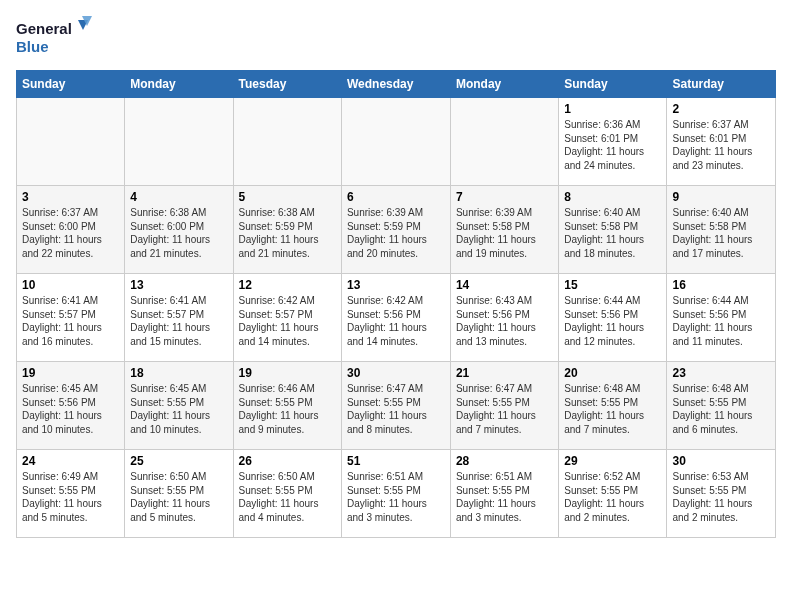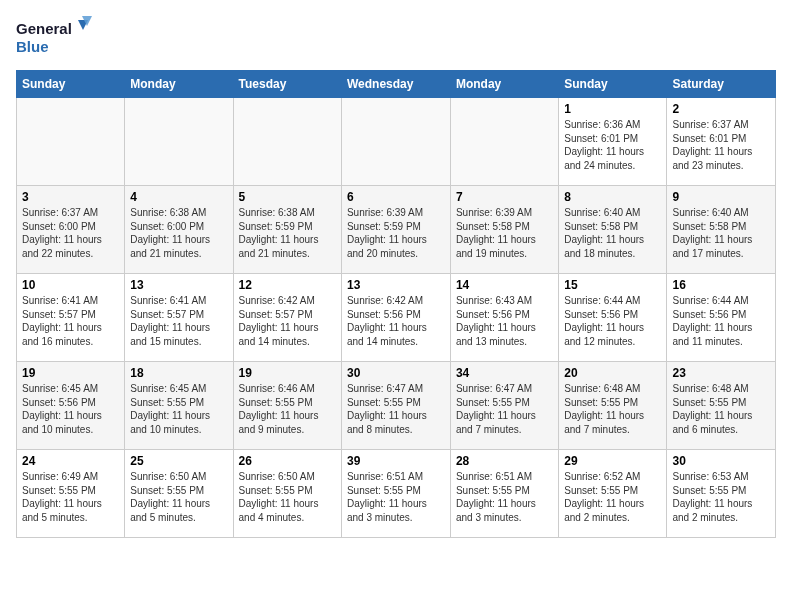--- a/index.html
+++ b/index.html
@@ -192,21 +192,21 @@
         </td>
         <td>
           <div class="day-number">19</div>
           <div class="day-info">Sunrise: 6:46 AM<br>Sunset: 5:55 PM<br>Daylight: 11 hours and 9 minutes.</div>
         </td>
         <td>
           <div class="day-number">30</div>
           <div class="day-info">Sunrise: 6:47 AM<br>Sunset: 5:55 PM<br>Daylight: 11 hours and 8 minutes.</div>
         </td>
         <td>
-          <div class="day-number">34</div>
+          <div class="day-number">21</div>
           <div class="day-info">Sunrise: 6:47 AM<br>Sunset: 5:55 PM<br>Daylight: 11 hours and 7 minutes.</div>
         </td>
         <td>
           <div class="day-number">20</div>
           <div class="day-info">Sunrise: 6:48 AM<br>Sunset: 5:55 PM<br>Daylight: 11 hours and 7 minutes.</div>
         </td>
         <td>
           <div class="day-number">23</div>
           <div class="day-info">Sunrise: 6:48 AM<br>Sunset: 5:55 PM<br>Daylight: 11 hours and 6 minutes.</div>
         </td>
@@ -218,21 +218,21 @@
         </td>
         <td>
           <div class="day-number">25</div>
           <div class="day-info">Sunrise: 6:50 AM<br>Sunset: 5:55 PM<br>Daylight: 11 hours and 5 minutes.</div>
         </td>
         <td>
           <div class="day-number">26</div>
           <div class="day-info">Sunrise: 6:50 AM<br>Sunset: 5:55 PM<br>Daylight: 11 hours and 4 minutes.</div>
         </td>
         <td>
-          <div class="day-number">39</div>
+          <div class="day-number">51</div>
           <div class="day-info">Sunrise: 6:51 AM<br>Sunset: 5:55 PM<br>Daylight: 11 hours and 3 minutes.</div>
         </td>
         <td>
           <div class="day-number">28</div>
           <div class="day-info">Sunrise: 6:51 AM<br>Sunset: 5:55 PM<br>Daylight: 11 hours and 3 minutes.</div>
         </td>
         <td>
           <div class="day-number">29</div>
           <div class="day-info">Sunrise: 6:52 AM<br>Sunset: 5:55 PM<br>Daylight: 11 hours and 2 minutes.</div>
         </td>

